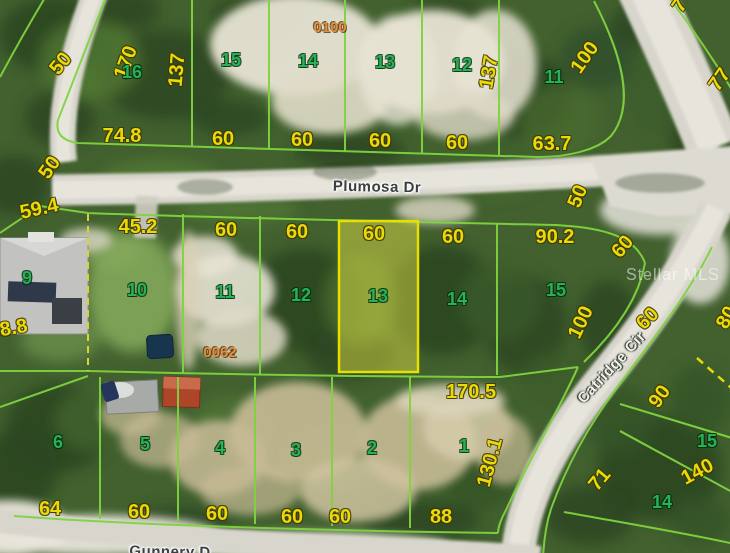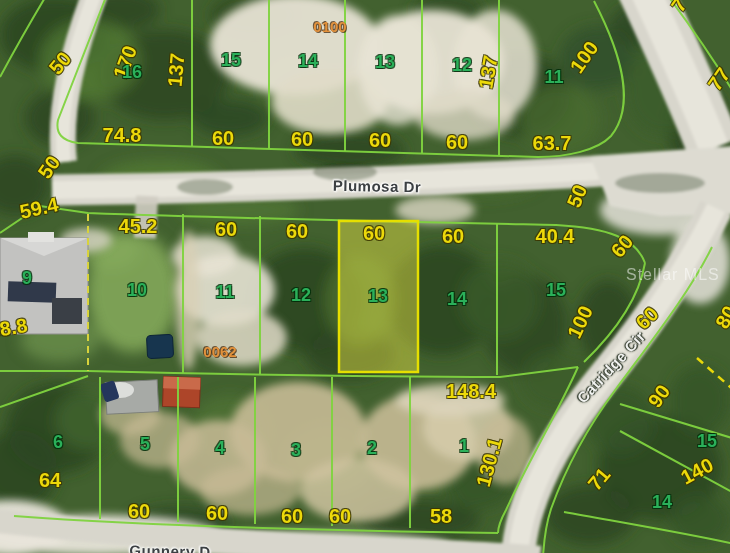--- a/index.html
+++ b/index.html
@@ -205,38 +205,38 @@
       <div class="lbl dim" style="left: 60px; top: 63px; transform: translate(-50%, -50%) rotate(-50deg);">50</div>
       <div class="lbl dim" style="left: 49px; top: 167px; transform: translate(-50%, -50%) rotate(-55deg);">50</div>
       <div class="lbl dim" style="left: 719px; top: 79px; transform: translate(-50%, -50%) rotate(-55deg);">77</div>
       <div class="lbl dim" style="left: 679px; top: 5px; transform: translate(-50%, -50%) rotate(-55deg);">7</div>
       <div class="lbl dim" style="left: 39px; top: 208px; transform: translate(-50%, -50%) rotate(-12deg);">59.4</div>
       <div class="lbl dim" style="left: 138px; top: 226px; transform: translate(-50%, -50%) rotate(0deg);">45.2</div>
       <div class="lbl dim" style="left: 226px; top: 229px; transform: translate(-50%, -50%) rotate(0deg);">60</div>
       <div class="lbl dim" style="left: 297px; top: 231px; transform: translate(-50%, -50%) rotate(0deg);">60</div>
       <div class="lbl dim" style="left: 374px; top: 233px; transform: translate(-50%, -50%) rotate(0deg);">60</div>
       <div class="lbl dim" style="left: 453px; top: 236px; transform: translate(-50%, -50%) rotate(0deg);">60</div>
-      <div class="lbl dim" style="left: 555px; top: 236px; transform: translate(-50%, -50%) rotate(0deg);">40.4</div>
+      <div class="lbl dim" style="left: 555px; top: 236px; transform: translate(-50%, -50%) rotate(0deg);">90.2</div>
       <div class="lbl dim" style="left: 577px; top: 196px; transform: translate(-50%, -50%) rotate(-68deg);">50</div>
       <div class="lbl dim" style="left: 622px; top: 246px; transform: translate(-50%, -50%) rotate(-50deg);">60</div>
       <div class="lbl dim" style="left: 647px; top: 318px; transform: translate(-50%, -50%) rotate(-45deg);">60</div>
       <div class="lbl dim" style="left: 726px; top: 317px; transform: translate(-50%, -50%) rotate(-60deg);">80</div>
       <div class="lbl dim" style="left: 580px; top: 322px; transform: translate(-50%, -50%) rotate(-65deg);">100</div>
       <div class="lbl dim" style="left: 8px; top: 328px; transform: translate(-50%, -50%) rotate(-10deg);">88.8</div>
-      <div class="lbl dim" style="left: 471px; top: 391px; transform: translate(-50%, -50%) rotate(0deg);">148.4</div>
+      <div class="lbl dim" style="left: 471px; top: 391px; transform: translate(-50%, -50%) rotate(0deg);">170.5</div>
       <div class="lbl dim" style="left: 489px; top: 462px; transform: translate(-50%, -50%) rotate(-75deg);">130.1</div>
       <div class="lbl dim" style="left: 599px; top: 479px; transform: translate(-50%, -50%) rotate(-50deg);">71</div>
       <div class="lbl dim" style="left: 659px; top: 396px; transform: translate(-50%, -50%) rotate(-55deg);">90</div>
       <div class="lbl dim" style="left: 697px; top: 471px; transform: translate(-50%, -50%) rotate(-28deg);">140</div>
-      <div class="lbl dim" style="left: 50px; top: 480px; transform: translate(-50%, -50%) rotate(0deg);">64</div>
+      <div class="lbl dim" style="left: 50px; top: 508px; transform: translate(-50%, -50%) rotate(0deg);">64</div>
       <div class="lbl dim" style="left: 139px; top: 511px; transform: translate(-50%, -50%) rotate(0deg);">60</div>
       <div class="lbl dim" style="left: 217px; top: 513px; transform: translate(-50%, -50%) rotate(0deg);">60</div>
       <div class="lbl dim" style="left: 292px; top: 516px; transform: translate(-50%, -50%) rotate(0deg);">60</div>
       <div class="lbl dim" style="left: 340px; top: 516px; transform: translate(-50%, -50%) rotate(0deg);">60</div>
-      <div class="lbl dim" style="left: 441px; top: 516px; transform: translate(-50%, -50%) rotate(0deg);">58</div>
+      <div class="lbl dim" style="left: 441px; top: 516px; transform: translate(-50%, -50%) rotate(0deg);">88</div>
       <div class="lbl lot" style="left: 132px; top: 72px; transform: translate(-50%, -50%) rotate(0deg);">16</div>
       <div class="lbl lot" style="left: 231px; top: 60px; transform: translate(-50%, -50%) rotate(0deg);">15</div>
       <div class="lbl lot" style="left: 308px; top: 61px; transform: translate(-50%, -50%) rotate(0deg);">14</div>
       <div class="lbl lot" style="left: 385px; top: 62px; transform: translate(-50%, -50%) rotate(0deg);">13</div>
       <div class="lbl lot" style="left: 462px; top: 65px; transform: translate(-50%, -50%) rotate(0deg);">12</div>
       <div class="lbl lot" style="left: 554px; top: 77px; transform: translate(-50%, -50%) rotate(0deg);">11</div>
       <div class="lbl lot" style="left: 27px; top: 278px; transform: translate(-50%, -50%) rotate(0deg);">9</div>
       <div class="lbl lot" style="left: 137px; top: 290px; transform: translate(-50%, -50%) rotate(0deg);">10</div>
       <div class="lbl lot" style="left: 225px; top: 292px; transform: translate(-50%, -50%) rotate(0deg);">11</div>
       <div class="lbl lot" style="left: 301px; top: 295px; transform: translate(-50%, -50%) rotate(0deg);">12</div>

